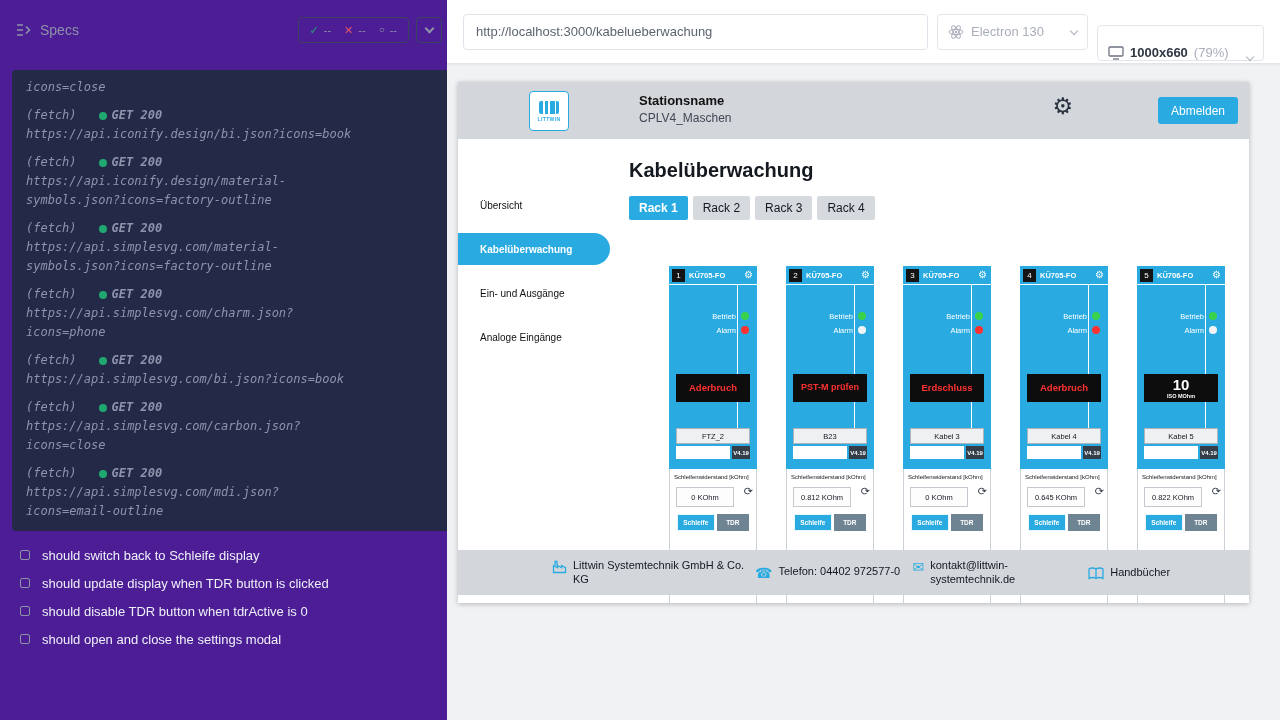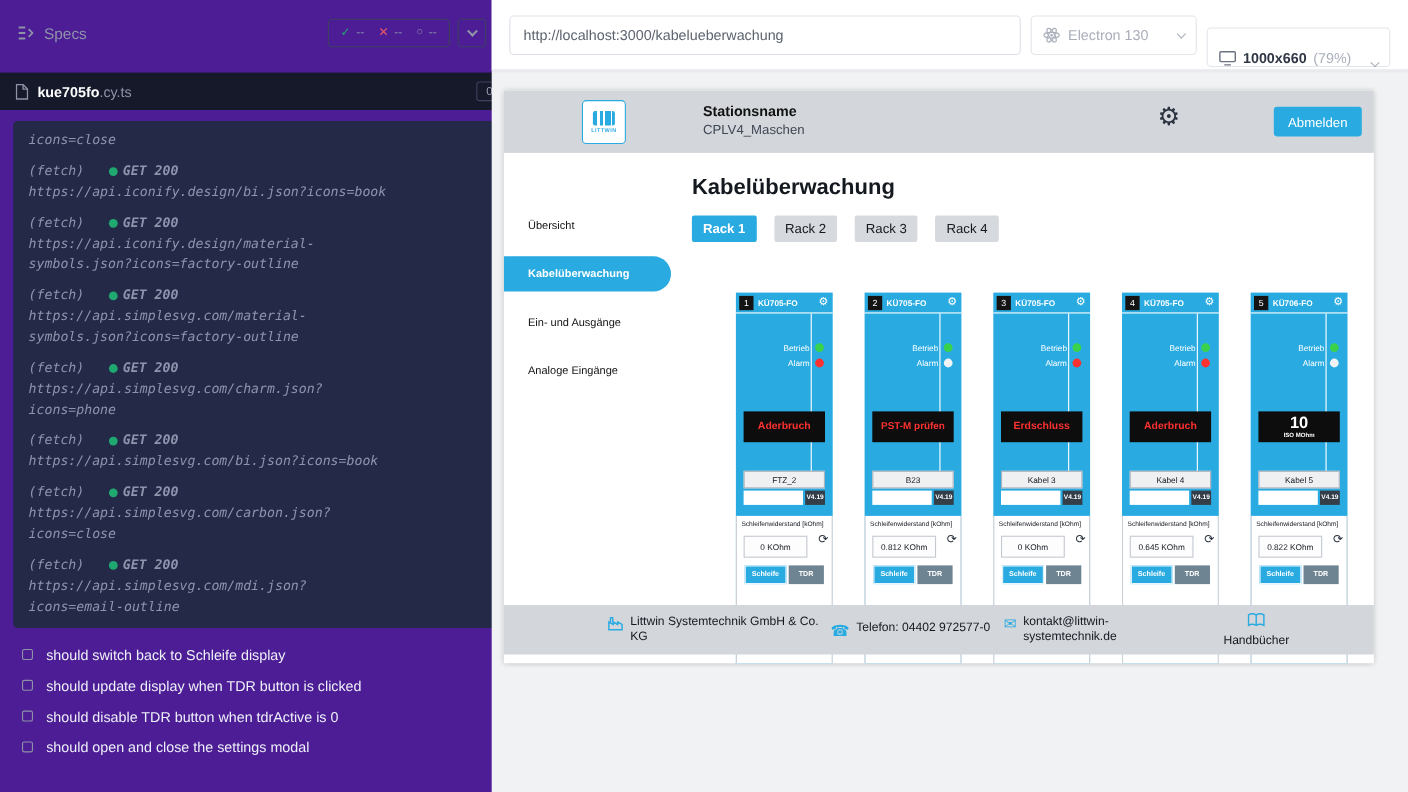--- a/index.html
+++ b/index.html
@@ -67,21 +67,21 @@
   .station-value { font-size:12px; color:#3f4754; margin-top:3px; }
   .header-gear { position:absolute; right:176px; top:13px; font-size:23px; color:#2b3340; cursor:pointer; line-height:1; font-style:normal; }
   .logout-btn { position:absolute; right:11px; top:15px; width:80px; height:27px; background:#29abe2; color:#fff; border:none; border-radius:3px; font-size:12px; cursor:pointer; font-family:inherit; }
 
   .app-body { display:flex; height:464px; }
   .sidebar { width:152px; padding-top:44px; flex:none; }
   .side-item { height:44px; display:flex; align-items:center; padding-left:22px; font-size:10px; font-weight:500; color:#111; cursor:pointer; }
   .side-item.active { height:32px; margin:6px 0; background:#29abe2; color:#fff; font-weight:bold; border-radius:0 16px 16px 0; }
   .content { flex:1; padding:20px 0 0 19px; }
   .page-title { font-size:20px; font-weight:600; color:#14181f; }
-  .tabs { display:flex; gap:16px; margin-top:14px; }
+  .tabs { display:flex; gap:5px; margin-top:14px; }
   .tab { padding:5px 10px; font-size:12px; background:#d6d9de; color:#14181f; border-radius:2px; cursor:pointer; }
   .tab.active { background:#29abe2; color:#fff; font-weight:bold; }
   .cards { display:flex; gap:29px; margin-top:46px; margin-left:40px; height:360px; }
 
   .card { width:88px; flex:none; background:#29abe2; display:flex; flex-direction:column; }
   .card-top { height:19px; display:flex; align-items:center; border-bottom:1px solid #fff; position:relative; z-index:2; }
   .card-num { width:13px; height:13px; margin-left:3px; background:#141414; color:#fff; font-size:8px; display:flex; align-items:center; justify-content:center; flex:none; }
   .card-model { color:#fff; font-size:7.5px; font-weight:bold; margin-left:4px; white-space:nowrap; }
   .card-gear { margin-left:auto; margin-right:4px; color:#fff; font-size:10px; line-height:1; cursor:pointer; font-style:normal; }
   .card-blue { position:relative; height:184px; }
@@ -106,21 +106,21 @@
   .btn-schleife { flex:1.1; height:17px; background:#29abe2; color:#fff; border:1px solid #e8f6fd; font-size:6.5px; font-weight:bold; cursor:pointer; font-family:inherit; padding:0; }
   .btn-tdr { flex:1; height:17px; background:#6f8493; color:#fff; border:none; font-size:6.5px; font-weight:bold; cursor:pointer; font-family:inherit; padding:0; }
 
   .app-footer { position:absolute; left:0; right:0; bottom:8px; height:45px; background:#d3d6db; display:flex; align-items:center; z-index:10; padding-left:94px; }
   .f-item { display:flex; align-items:flex-start; gap:6px; }
   .f-icon { flex:none; margin-top:1px; line-height:1; font-style:normal; color:#29abe2; font-size:14px; }
   .f-text { font-size:11px; line-height:13.5px; color:#14181f; }
   .f-item.company .f-text { width:172px; }
   .f-item.phone { margin-left:10px; } .f-item.phone .f-text { width:126px; }
   .f-item.email { margin-left:8px; } .f-item.email .f-text { width:100px; }
-  .f-item.manuals { margin-left:82px; align-items:center;flex-direction:column; }
+  .f-item.manuals { margin-left:58px; align-items:center; }
 </style>
 </head>
 <body>
 
 <div class="reporter">
   <div class="rep-header">
     <div class="specs-toggle">
       <svg width="16" height="14" viewBox="0 0 16 14">
           <path d="M1 2h6M1 7h6M1 12h6" stroke="#8e93a8" stroke-width="1.6" fill="none"></path>
           <path d="M10 3.5L13.5 7L10 10.5" stroke="#8e93a8" stroke-width="1.6" fill="none"></path>
@@ -144,28 +144,20 @@
       </div>
       <button class="icon-btn">
           <span class="chev-down"></span>
         </button>
       <button class="icon-btn">
           <span class="stop-sq"></span>
         </button>
     </div>
   </div>
 
-  <div class="spec-row">
-    <svg width="12" height="15" viewBox="0 0 12 15">
-        <path d="M1 1h6l4 4v9H1z" fill="none" stroke="#8e93a8" stroke-width="1.2"></path>
-        <path d="M7 1v4h4" fill="none" stroke="#8e93a8" stroke-width="1.2"></path>
-      </svg>
-    <span class="spec-name"><span>kue705fo</span><span class="spec-ext">.cy.ts</span></span>
-    <span class="timer">00:11</span>
-  </div>
 
   <div class="log-panel">
     <div class="log-url">icons=close</div>
 
     <div class="log-entry">
       <div class="log-head">
           <span>(fetch)</span>
           <span class="log-status">
             <span class="dot"></span>
             <span>GET 200</span>

